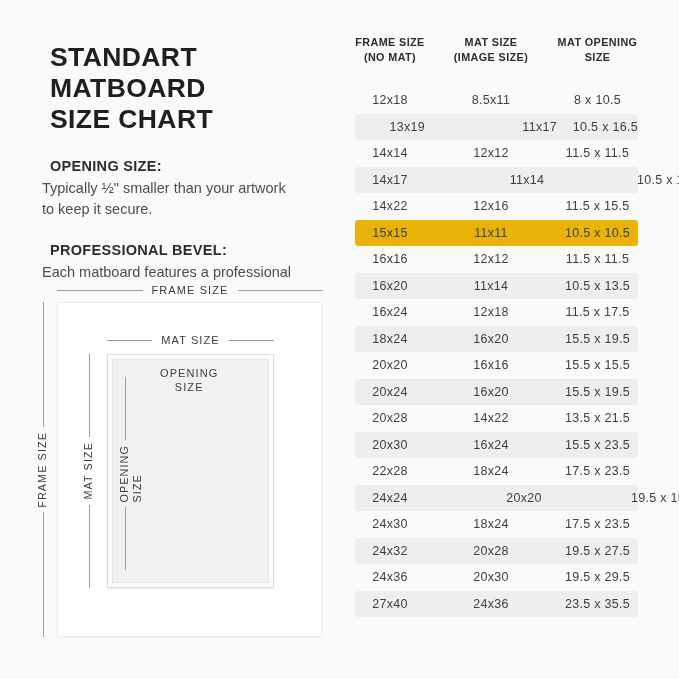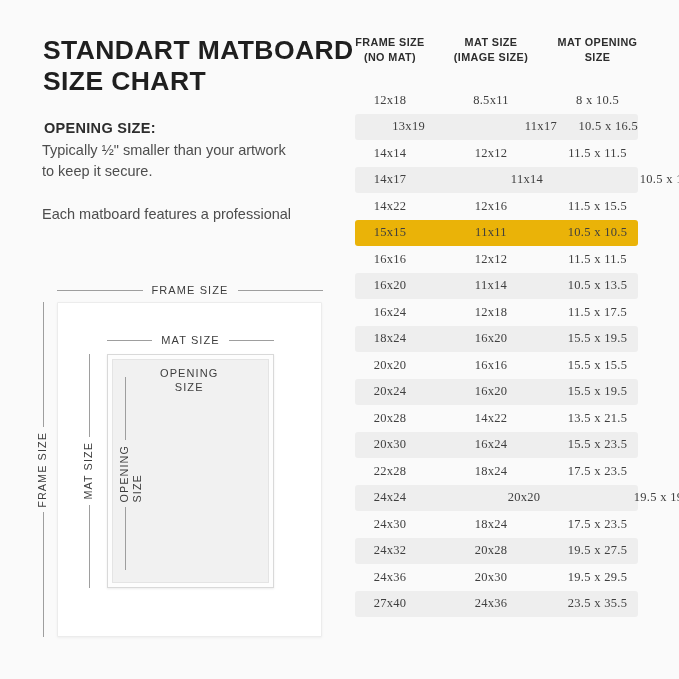--- a/index.html
+++ b/index.html
@@ -1,24 +1,24 @@
 <!DOCTYPE html>
 <html><head>
 <meta charset="utf-8">
 <style>
   html,body{margin:0;padding:0;}
   body{font-family:"Liberation Sans", sans-serif; background:#fff;}
   .page{position:relative;width:679px;height:679px;background:#FAFAFA;overflow:hidden;}
 
   
   .intro{position:absolute;left:42px;top:34px;width:316px;}
-  .title{margin:1px;font-size:26.5px;font-weight:700;letter-spacing:0.4px;line-height:1.17;color:#1F1F1F;}
+  .title{margin:8px;font-size:26.5px;font-weight:700;letter-spacing:0.4px;line-height:1.17;color:#1F1F1F;}
   .title .tline{display:block;}
   .sec{margin-top:23px;}
-  .sec h2{margin:0 0 4px 2px;font-size:14.5px;font-weight:700;letter-spacing:0.3px;color:#2D2D2D;}
+  .sec h2{margin:0 0 4px 8px;font-size:14.5px;font-weight:700;letter-spacing:0.3px;color:#2D2D2D;}
   .sec .body{margin:0;font-size:14.5px;color:#4D4D4D;line-height:1.42;}
   .sec .bline{display:block;}
 
   
   .diagram{position:absolute;inset:0;}
   .frame-box{position:absolute;left:57px;top:302px;width:265px;height:335px;background:#FFFFFF;
              border:1px solid #ECECEC;box-sizing:border-box;border-radius:1px;
              box-shadow:0 1px 3px rgba(0,0,0,0.05);}
   .mat-box{position:absolute;left:107px;top:354px;width:167px;height:234px;background:#FDFDFD;
            border:1px solid #D9D9D9;box-sizing:border-box;padding:4px;
@@ -42,40 +42,41 @@
   .vdim-mat{left:82px;top:354px;width:14px;height:234px;}
   .vdim-opening{left:118px;top:377px;width:30px;height:193px;align-items:flex-start;}
   .vdim-opening .seg{margin-left:7px;}
 
   
   .sizetable{position:absolute;left:355px;top:30px;width:283px;}
   .thead{display:grid;grid-template-columns:70px 132px 81px;height:57px;}
   .th{display:flex;flex-direction:column;align-items:center;padding-top:5px;
       font-size:10.8px;font-weight:700;letter-spacing:0.4px;color:#2D2D2D;line-height:1.35;text-align:center;}
   .trow{display:grid;grid-template-columns:70px 132px 81px;height:26.5px;align-items:center;
-        text-align:center;font-size:12.5px;letter-spacing:0.3px;color:#3F3F3F;border-radius:3px;font-family:Liberation Serif, serif;}
+        text-align:center;font-size:12.5px;letter-spacing:0.3px;color:#3F3F3F;border-radius:3px;}
 </style>
 </head>
 <body>
 
 <div class="page" style="background: rgb(250, 250, 250);">
 
   <header class="intro">
     <h1 class="title">
       <span class="tline">STANDART MATBOARD</span>
       <span class="tline">SIZE CHART</span>
     </h1>
     <div class="sec">
       <h2>OPENING SIZE:</h2>
       <p class="body">
         <span class="bline">Typically ½" smaller than your artwork</span>
         <span class="bline">to keep it secure.</span>
       </p>
     </div>
     <div class="sec">
+      <h2>PROFESSIONAL BEVEL:</h2>
       <p class="body">
         <span class="bline">Each matboard features a professional</span>
       </p>
     </div>
   </header>
 
   <div class="diagram">
     <div class="frame-box"></div>
     <div class="mat-box">
       <div class="opening-box"></div>

